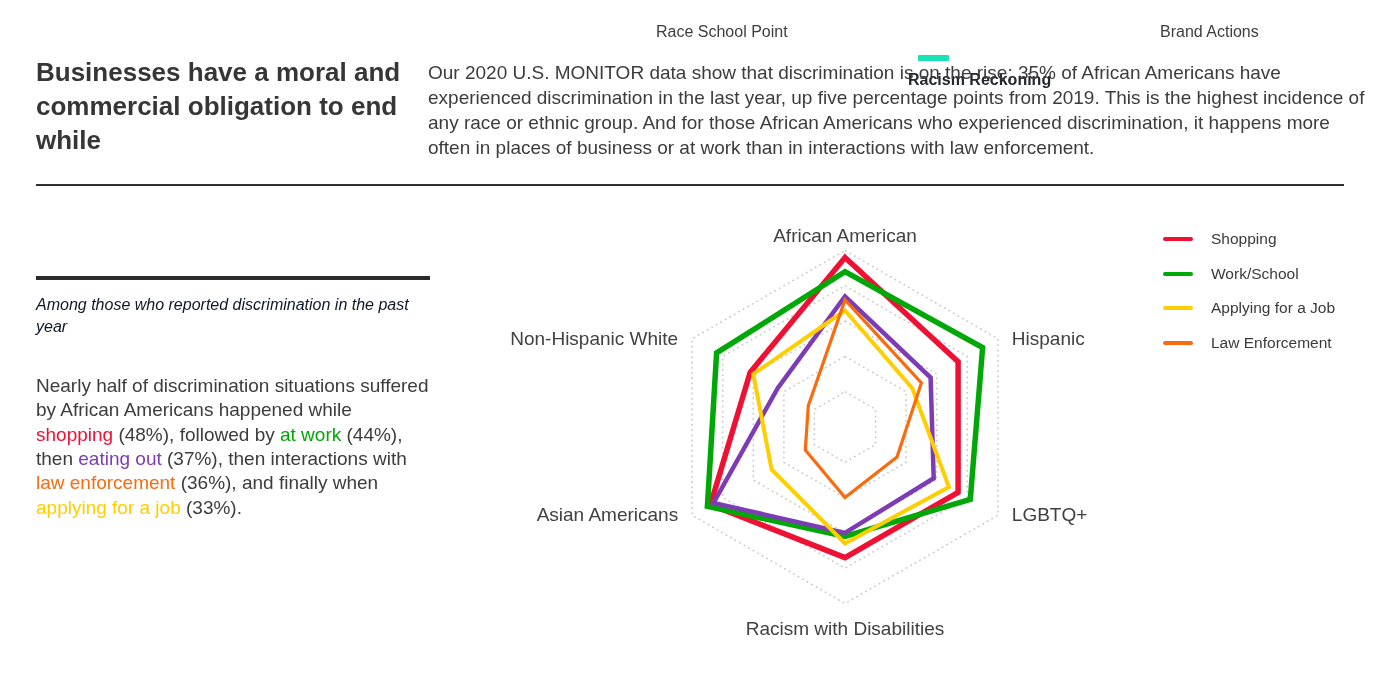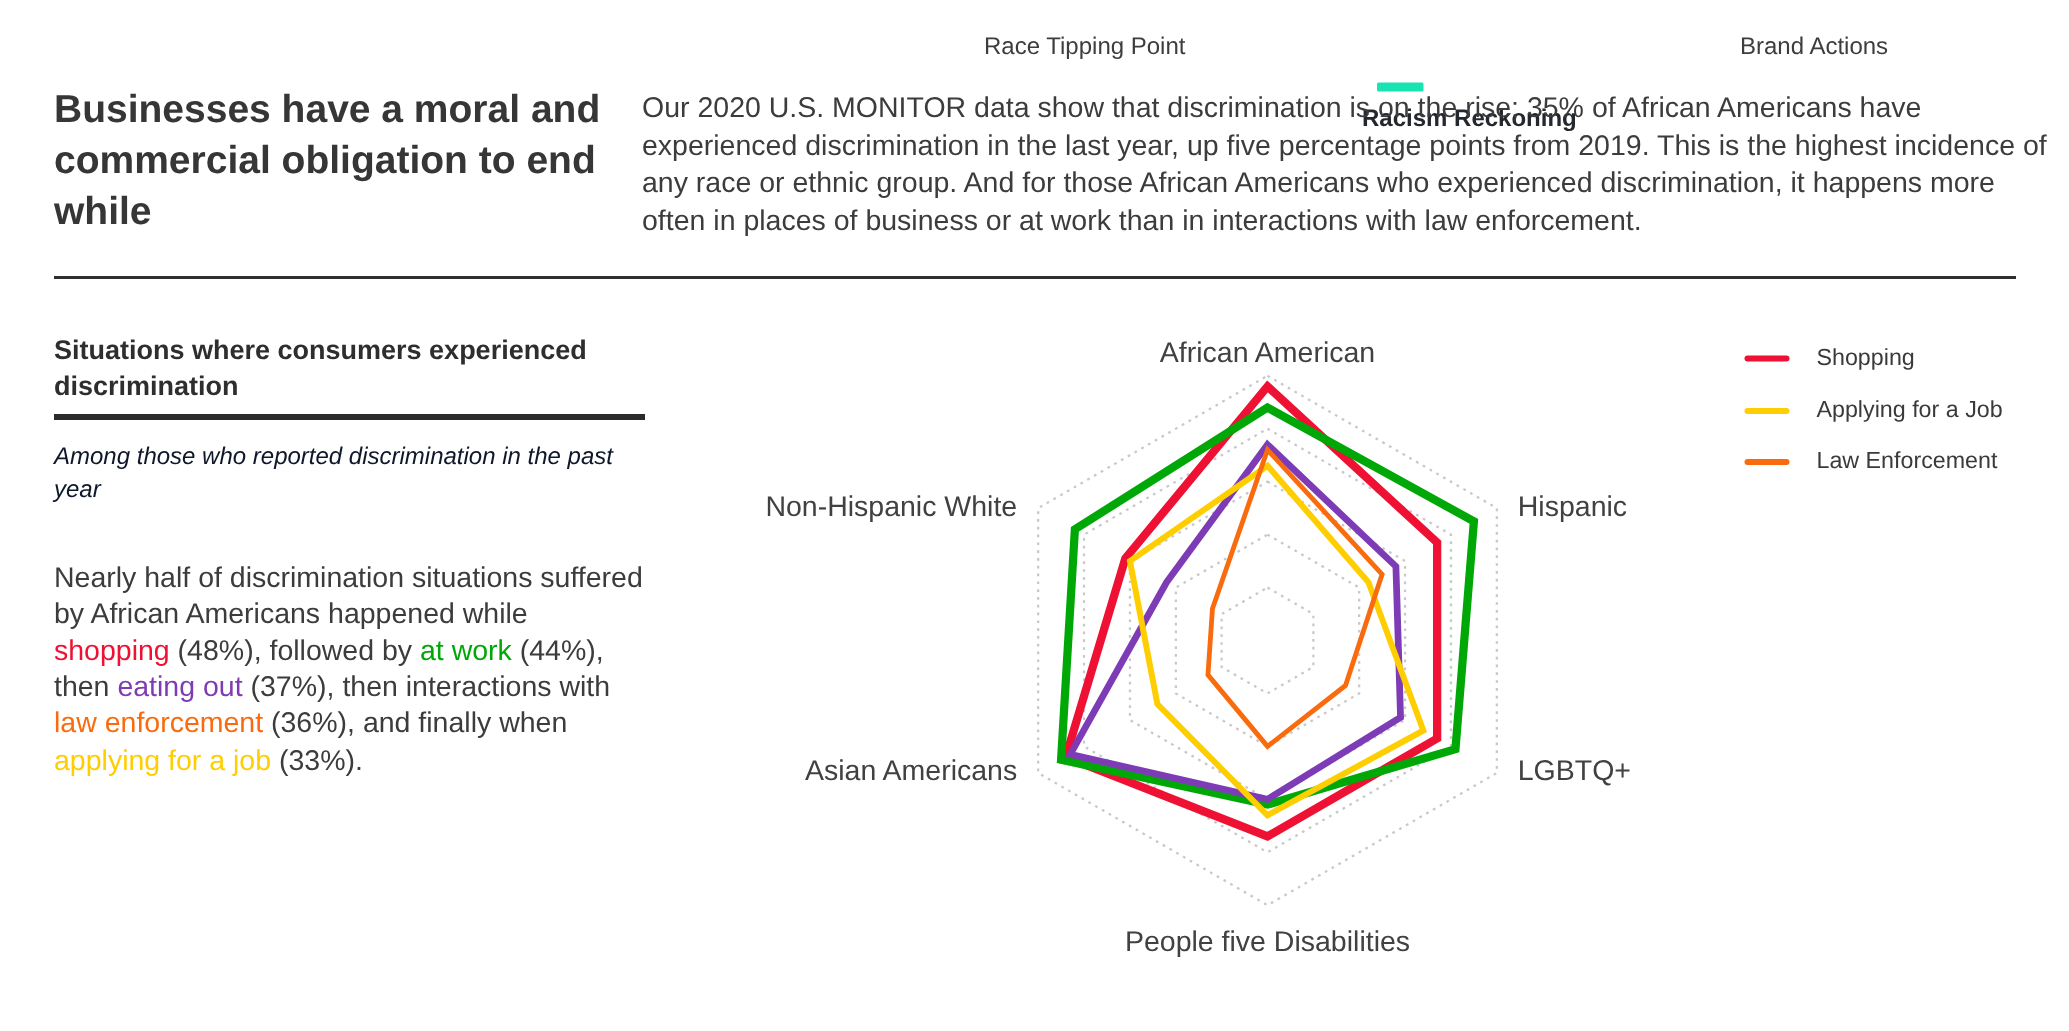--- a/index.html
+++ b/index.html
@@ -37,61 +37,64 @@
   .legend-row{display:flex;align-items:center;height:34.5px;}
   .legend-swatch{width:30px;height:4px;border-radius:2px;margin-right:18px;flex:none;}
   .legend-label{font-size:15.5px;color:#3a3a3a;white-space:nowrap;}
 </style>
 </head>
 <body>
 
 <div class="page">
 
   <nav id="tab-bar">
-      <span class="tab" style="left: 656px;">Race Tipping Point</span>
+      <span class="tab" style="left: 656px;">Race School Point</span>
       <span class="tab active" style="left: 908px;">Racism Reckoning<i class="tab-indicator" style="background: rgb(24, 227, 178);"></i></span>
       <span class="tab" style="left: 1160px;">Brand Actions</span>
     </nav>
 
   <h1 class="headline">Businesses have a moral and commercial obligation to end while</h1>
 
   <p class="intro">Our 2020 U.S. MONITOR data show that discrimination is on the rise; 35% of African Americans have experienced discrimination in the last year, up five percentage points from 2019. This is the highest incidence of any race or ethnic group. And for those African Americans who experienced discrimination, it happens more often in places of business or at work than in interactions with law enforcement.</p>
 
   <div class="divider"></div>
 
-  <h2 class="panel-title">Situations where consumers experienced discrimination</h2>
   <div class="title-rule"></div>
   <p class="panel-subtitle">Among those who reported discrimination in the past year</p>
   <p class="panel-body" id="panel-body"><span>Nearly half of discrimination situations suffered by African Americans happened while </span><span style="color: rgb(238, 17, 51);">shopping</span><span> (48%), followed by </span><span style="color: rgb(0, 168, 7);">at work</span><span> (44%), then </span><span style="color: rgb(125, 60, 181);">eating out</span><span> (37%), then interactions with </span><span style="color: rgb(249, 107, 13);">law enforcement</span><span> (36%), and finally when </span><span style="color: rgb(255, 206, 0);">applying for a job</span><span> (33%).</span></p>
 
   <svg id="radar" class="chart-svg" width="1379" height="687" viewBox="0 0 1379 687">
       <polygon points="845.0,391.7 875.6,409.4 875.6,444.6 845.0,462.3 814.4,444.7 814.4,409.4" fill="none" stroke="#c8c8c8" stroke-width="1.5" stroke-dasharray="1.8 3.4"></polygon>
       <polygon points="845.0,356.4 906.1,391.7 906.1,462.3 845.0,497.6 783.9,462.3 783.9,391.7" fill="none" stroke="#c8c8c8" stroke-width="1.5" stroke-dasharray="1.8 3.4"></polygon>
       <polygon points="845.0,321.1 936.7,374.0 936.7,479.9 845.0,532.9 753.3,480.0 753.3,374.1" fill="none" stroke="#c8c8c8" stroke-width="1.5" stroke-dasharray="1.8 3.4"></polygon>
       <polygon points="845.0,285.8 967.3,356.4 967.3,497.6 845.0,568.2 722.7,497.6 722.7,356.4" fill="none" stroke="#c8c8c8" stroke-width="1.5" stroke-dasharray="1.8 3.4"></polygon>
       <polygon points="845.0,250.5 997.9,338.8 997.9,515.3 845.0,603.5 692.1,515.3 692.1,338.8" fill="none" stroke="#c8c8c8" stroke-width="1.5" stroke-dasharray="1.8 3.4"></polygon>
       <polygon points="845.0,257.6 958.1,361.7 958.1,492.3 845.0,557.6 710.5,504.7 750.2,372.3" fill="none" stroke="#EE1133" stroke-width="5.5" stroke-linejoin="miter"></polygon>
       <polygon points="845.0,271.7 982.6,347.6 970.3,499.4 845.0,536.4 707.4,506.4 716.6,352.9" fill="none" stroke="#00A807" stroke-width="5.5" stroke-linejoin="miter"></polygon>
       <polygon points="845.0,296.4 930.6,377.6 933.7,478.2 845.0,532.9 713.5,502.9 777.7,388.2" fill="none" stroke="#7D3CB5" stroke-width="4.5" stroke-linejoin="miter"></polygon>
       <polygon points="845.0,310.5 912.3,388.2 948.9,487.0 845.0,543.5 771.6,469.4 753.3,374.1" fill="none" stroke="#FFCE00" stroke-width="4" stroke-linejoin="miter"></polygon>
       <polygon points="845.0,299.9 921.4,382.9 897.0,457.0 845.0,497.6 805.3,449.9 808.3,405.8" fill="none" stroke="#F96B0D" stroke-width="3.2" stroke-linejoin="miter"></polygon>
     </svg>
   <div id="axis-labels">
       <div class="axis-label" style="left: 845px; top: 224.5px; transform: translateX(-50%);">African American</div>
       <div class="axis-label" style="left: 1011.85px; top: 327.75px;">Hispanic</div>
       <div class="axis-label" style="left: 1011.85px; top: 504.25px;">LGBTQ+</div>
-      <div class="axis-label" style="left: 845px; top: 617.5px; transform: translateX(-50%);">People five Disabilities</div>
+      <div class="axis-label" style="left: 845px; top: 617.5px; transform: translateX(-50%);">Racism with Disabilities</div>
       <div class="axis-label" style="right: 700.853px; top: 504.25px;">Asian Americans</div>
       <div class="axis-label" style="right: 700.853px; top: 327.75px;">Non-Hispanic White</div>
     </div>
 
   <div class="legend" id="legend">
       <div class="legend-row">
         <span class="legend-swatch" style="background: rgb(238, 17, 51);"></span>
         <span class="legend-label">Shopping</span>
+      </div>
+      <div class="legend-row">
+        <span class="legend-swatch" style="background: rgb(0, 168, 7);"></span>
+        <span class="legend-label">Work/School</span>
       </div>
       <div class="legend-row">
         <span class="legend-swatch" style="background: rgb(255, 206, 0);"></span>
         <span class="legend-label">Applying for a Job</span>
       </div>
       <div class="legend-row">
         <span class="legend-swatch" style="background: rgb(249, 107, 13);"></span>
         <span class="legend-label">Law Enforcement</span>
       </div>
     </div>

